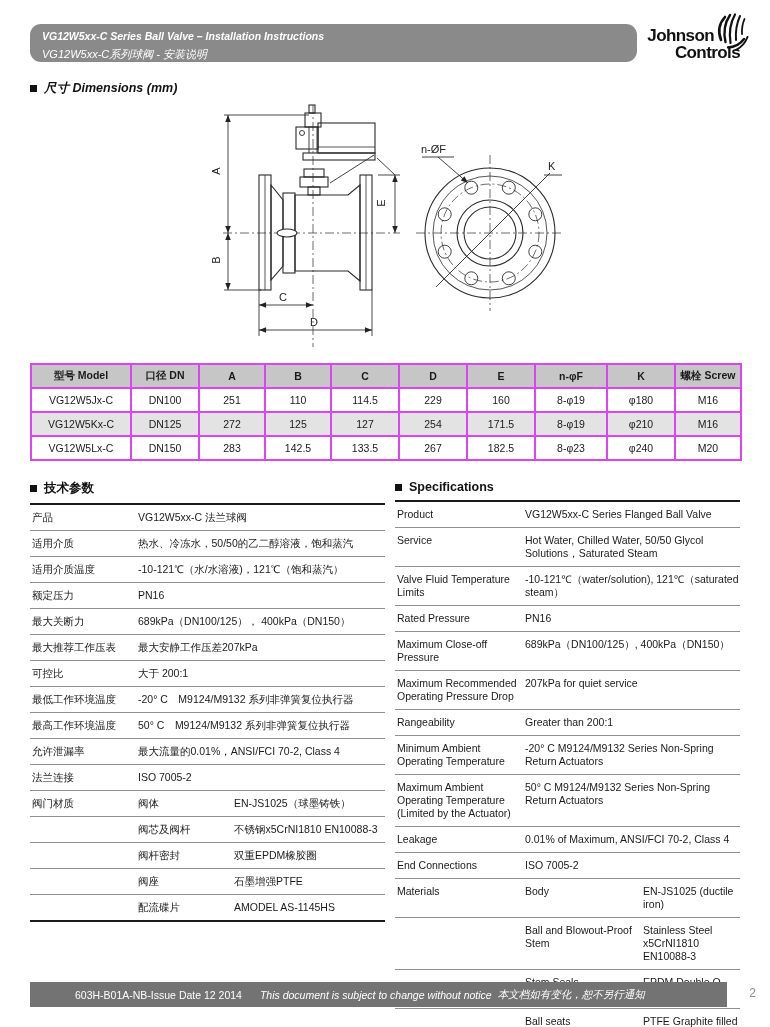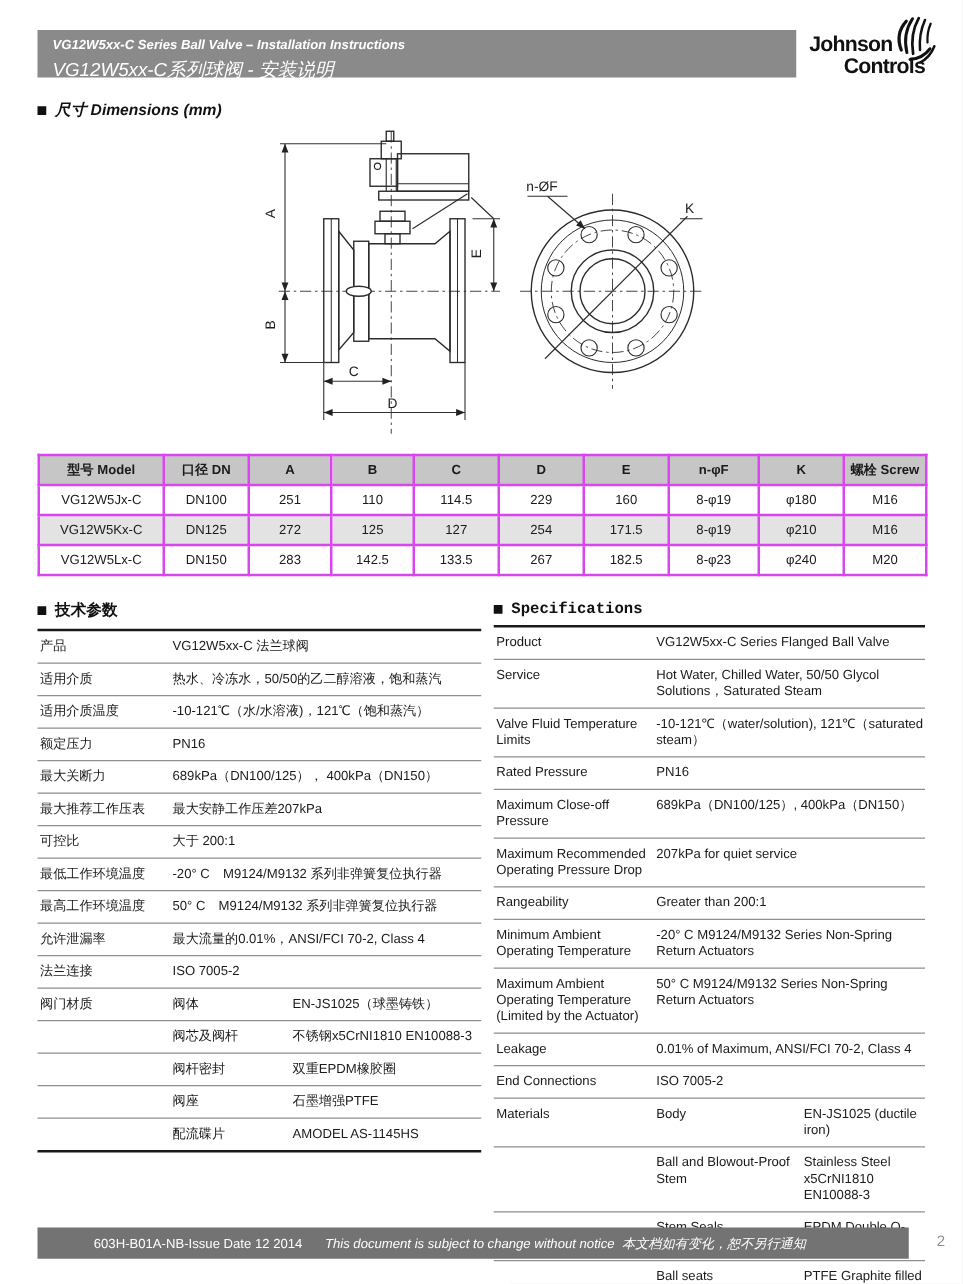--- a/index.html
+++ b/index.html
@@ -4,24 +4,24 @@
 <style>
   html,body{margin:0;padding:0;background:#f2f2f2;}
   .page{
     position:relative;width:770px;height:1027px;background:#ffffff;
     font-family:"Liberation Sans", sans-serif;color:#1a1a1a;overflow:hidden;
     margin:0 auto;
   }
   
   .header-bar{
     position:absolute;left:30px;top:24px;width:607px;height:38px;
-    background:#8a8a8a;color:#ffffff;box-sizing:border-box;padding:5px 12px;
+    background:#8a8a8a;color:#ffffff;box-sizing:border-box;padding:5px 12px;border-radius:11px;
   }
   .header-title-en{font-size:10.5px;font-style:italic;font-weight:bold;margin-top:1px;}
-  .header-title-zh{font-size:15px;font-style:italic;margin-top:5px;}
+  .header-title-zh{font-size:11px;font-style:italic;margin-top:5px;}
   .logo{position:absolute;top:12px;right:20px;width:112px;height:56px;}
   .logo-swirl{position:absolute;top:0;right:0;}
   .logo-text{position:absolute;top:15px;right:36px;font-weight:bold;font-size:17px;line-height:17px;letter-spacing:-0.6px;color:#111;text-align:right;white-space:nowrap;}
   .logo-line2{margin-right:-26px;}
   
   .section-title{position:absolute;font-size:12.5px;font-weight:bold;display:flex;align-items:center;color:#111;}
   .bullet{display:inline-block;width:7px;height:7px;background:#111;margin-right:7px;flex-shrink:0;}
   
   .drawing{position:absolute;left:138px;top:103px;width:510px;height:257px;}
   .drawing svg text{font-family:"Liberation Sans", sans-serif;font-size:11px;fill:#222;}
@@ -31,21 +31,21 @@
     font-size:10.5px;text-align:center;table-layout:fixed;
     border:2px solid #2a2a2a;
   }
   .dim-table th,.dim-table td{border:2px solid #d946ef;padding:4px 2px;height:14px;overflow:hidden;}
   .dim-table th{background:#c6c6c6;font-weight:bold;}
   .dim-table tr.alt td{background:#e3e3e3;}
   
   .spec-col{position:absolute;top:480px;}
   .spec-col.left{left:30px;width:355px;}
   .spec-col.right{left:395px;width:345px;}
-  .spec-col .section-title{position:static;margin-bottom:6px;font-family:Liberation Mono, monospace;}
+  .spec-col .section-title{position:static;margin-bottom:6px;}
   .spec-table{border-top:2px solid #1a1a1a;}
   .spec-table .last{border-bottom:2px solid #1a1a1a;}
   .spec-row{display:flex;border-bottom:1px solid #8f8f8f;padding:6px 0 6px 2px;font-size:10.5px;line-height:13px;}
   .spec-row.last{border-bottom:2px solid #1a1a1a;}
   .left .spec-label{width:102px;flex-shrink:0;padding-right:4px;}
   .right .spec-label{width:122px;flex-shrink:0;padding-right:6px;}
   .spec-value{flex:1;}
   .left .sub-name{width:92px;flex-shrink:0;padding-right:4px;}
   .right .sub-name{width:112px;flex-shrink:0;padding-right:6px;}
   .sub-value{flex:1;}

